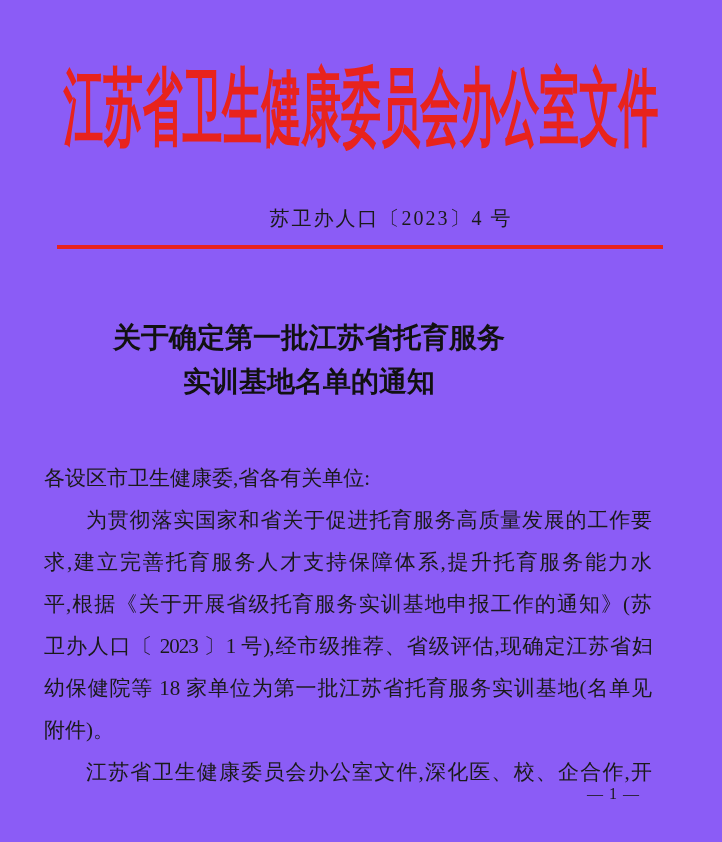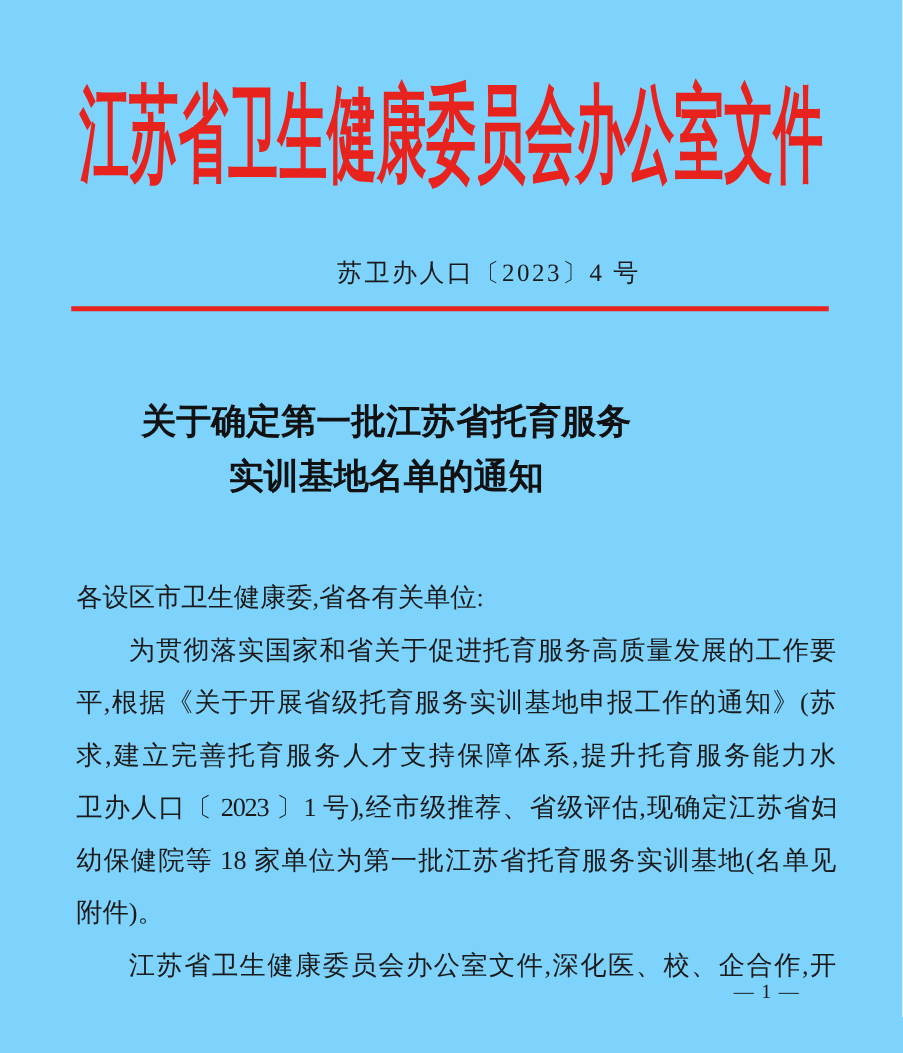--- a/index.html
+++ b/index.html
@@ -1,20 +1,20 @@
 <!DOCTYPE html>
 <html><head>
 <meta charset="utf-8">
 <style>
   html, body { margin: 0; padding: 0; background: #ffffff; }
   .page {
     position: relative;
     width: 722px;
     height: 842px;
-    background: #7dd3fc;
+    background: #8b5cf6;
     overflow: hidden;
     font-family: "Liberation Serif", "DejaVu Serif", serif;
     color: #1a1a1a;
   }
 
   
   .banner-svg {
     position: absolute;
     top: 50px;
     left: 0;
@@ -59,21 +59,21 @@
     font-size: 28px;
     font-weight: bold;
     line-height: 44px;
     color: #111111;
   }
 
   
   .body-block {
     position: absolute;
     top: 457px;
-    left: 61px;
+    left: 44px;
     width: 608px;
     font-size: 21px;
     color: #1a1a1a;
   }
   .bline {
     height: 42px;
     line-height: 42px;
     white-space: nowrap;
   }
   .just {
@@ -111,22 +111,22 @@
   <div class="red-rule"></div>
 
   <div class="notice-title">
     <div>关于确定第一批江苏省托育服务</div>
     <div>实训基地名单的通知</div>
   </div>
 
   <div class="body-block">
     <div class="bline left">各设区市卫生健康委,省各有关单位:</div>
     <div class="bline just ind">为贯彻落实国家和省关于促进托育服务高质量发展的工作要</div>
+    <div class="bline just">求,建立完善托育服务人才支持保障体系,提升托育服务能力水</div>
     <div class="bline just">平,根据《关于开展省级托育服务实训基地申报工作的通知》(苏</div>
-    <div class="bline just">求,建立完善托育服务人才支持保障体系,提升托育服务能力水</div>
     <div class="bline just tight">卫办人口〔 2023 〕1 号),经市级推荐、省级评估,现确定江苏省妇</div>
     <div class="bline just">幼保健院等 18 家单位为第一批江苏省托育服务实训基地(名单见</div>
     <div class="bline left">附件)。</div>
     <div class="bline just ind">江苏省卫生健康委员会办公室文件,深化医、校、企合作,开</div>
   </div>
 
   <div class="page-number">— 1 —</div>
 
 </div>
 

